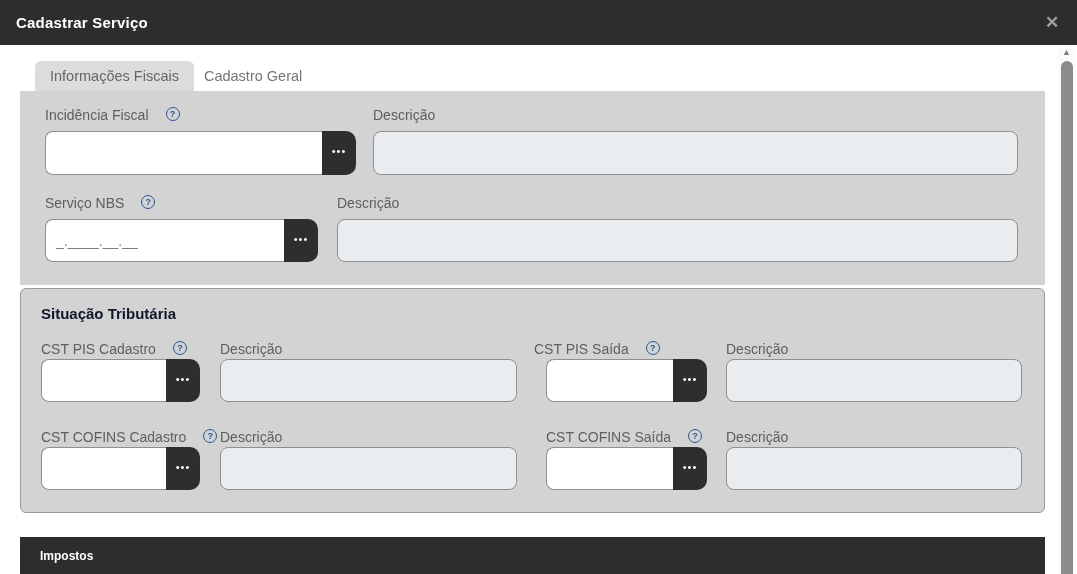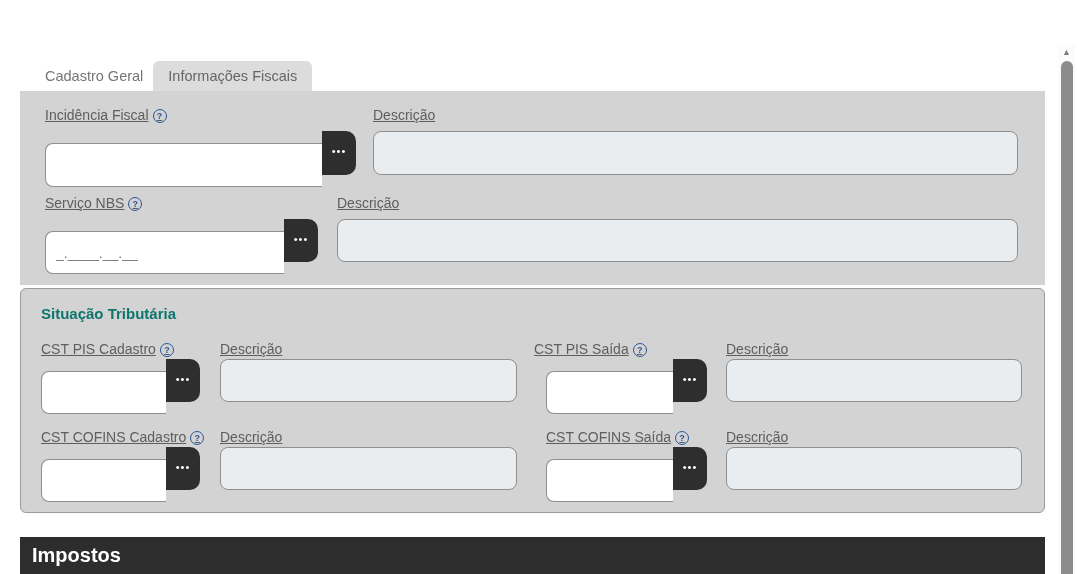--- a/index.html
+++ b/index.html
@@ -17,33 +17,33 @@
   
   .tabs { position:absolute; left:35px; top:61px; display:flex; height:30px; }
   .tab { height:30px; line-height:30px; padding:0 10px; font-size:14.5px; color:#757575; cursor:pointer; }
   .tab.active { background:#dcdcdc; border-radius:6px 6px 0 0; color:#666666; padding:0 15px; }
 
   
   .panel { position:absolute; background:#d3d3d3; }
   #panel-top { left:20px; top:91px; width:1025px; height:194px; }
   #panel-situacao { left:20px; top:288px; width:1025px; height:225px;
                     border:1px solid #9b9b9b; border-radius:6px; }
-  .section-title { position:absolute; font-size:15px; font-weight:bold; color:#0f766e;text-align:center; }
-
-  
-  .lbl { position:absolute; font-size:14px; color:#5e5e5e; display:flex; align-items:flex-end; gap:4px; white-space:nowrap;text-decoration:underline; }
+  .section-title { position:absolute; font-size:15px; font-weight:bold; color:#0f172a;text-align:center; }
+
+  
+  .lbl { position:absolute; font-size:14px; color:#5e5e5e; display:flex; align-items:flex-start; gap:17px; white-space:nowrap; }
   .help { display:inline-flex; align-items:center; justify-content:center;
           width:14px; height:14px; border:1.4px solid #2a5699; border-radius:50%;
           color:#2a5699; font-size:9px; font-weight:bold; cursor:pointer; }
 
   
   .lookup { position:absolute; display:flex; }
   .lookup input { flex:1; min-width:0; height:100%; background:#ffffff;
                   border:1px solid #8f8f8f; border-right:none; border-radius:8px 0 0 8px;
-                  padding:0 10px; font-size:14px; color:#333; outline:none;margin-top:12px; }
+                  padding:0 10px; font-size:14px; color:#333; outline:none; }
   .lookup .dots { width:34px; height:100%; border:none; background:#2e2e2e; color:#ffffff;
                   border-radius:0 10px 10px 0; font-size:11px; letter-spacing:1px;
                   cursor:pointer; padding-bottom:4px; }
   .ro { position:absolute; background:#eaedf0; border:1px solid #8f8f8f; border-radius:8px;
         padding:0 10px; font-size:14px; color:#555; }
 
   
   .lbl-incidencia { left:25px; top:16px; }
   .fld-incidencia { left:25px; top:40px; width:311px; height:44px; }
   .lbl-desc1      { left:353px; top:16px; }
@@ -68,38 +68,42 @@
   .lbl-cof-ent-d   { left:199px; top:140px; }
   .fld-cof-ent-d   { left:199px; top:158px; width:297px; height:43px; }
   .lbl-cof-sai     { left:525px; top:140px; }
   .fld-cof-sai     { left:525px; top:158px; width:161px; height:43px; }
   .lbl-cof-sai-d   { left:705px; top:140px; }
   .fld-cof-sai-d   { left:705px; top:158px; width:296px; height:43px; }
 
   
   #impostos-bar { position:absolute; left:20px; top:537px; width:1025px; height:37px;
                   background:#2d2d2d; display:flex; align-items:center; }
-  #impostos-bar span { color:#ffffff; font-size:20px; font-weight:bold; margin-left:12px; }
+  #impostos-bar span { color:#ffffff; font-size:12px; font-weight:bold; margin-left:20px; }
 
   
   .scrollbar { position:absolute; left:1058px; top:45px; width:17px; height:529px; background:#fbfbfb; }
   .scroll-up { position:absolute; left:0; top:2px; width:17px; text-align:center;
                color:#7d7d7d; font-size:9px; cursor:pointer; }
   .scroll-thumb { position:absolute; left:3px; top:16px; bottom:0; width:12px;
                   background:#8c8c8c; border-radius:8px 8px 0 0; cursor:pointer; }
 </style>
 </head>
 <body>
 
 <div id="modal">
 
+  <div class="modal-header">
+    <span class="modal-title">Cadastrar Serviço</span>
+    <button class="close-btn">✕</button>
+  </div>
 
   <div class="tabs">
+    <div class="tab active">Informações Fiscais</div>
     <div class="tab">Cadastro Geral</div>
-    <div class="tab active">Informações Fiscais</div>
   </div>
 
   <div class="panel" id="panel-top">
 
     <div class="lbl lbl-incidencia">
       <span>Incidência Fiscal</span>
       <span class="help">?</span>
     </div>
     <div class="lookup fld-incidencia">
       <input value="" style="">

